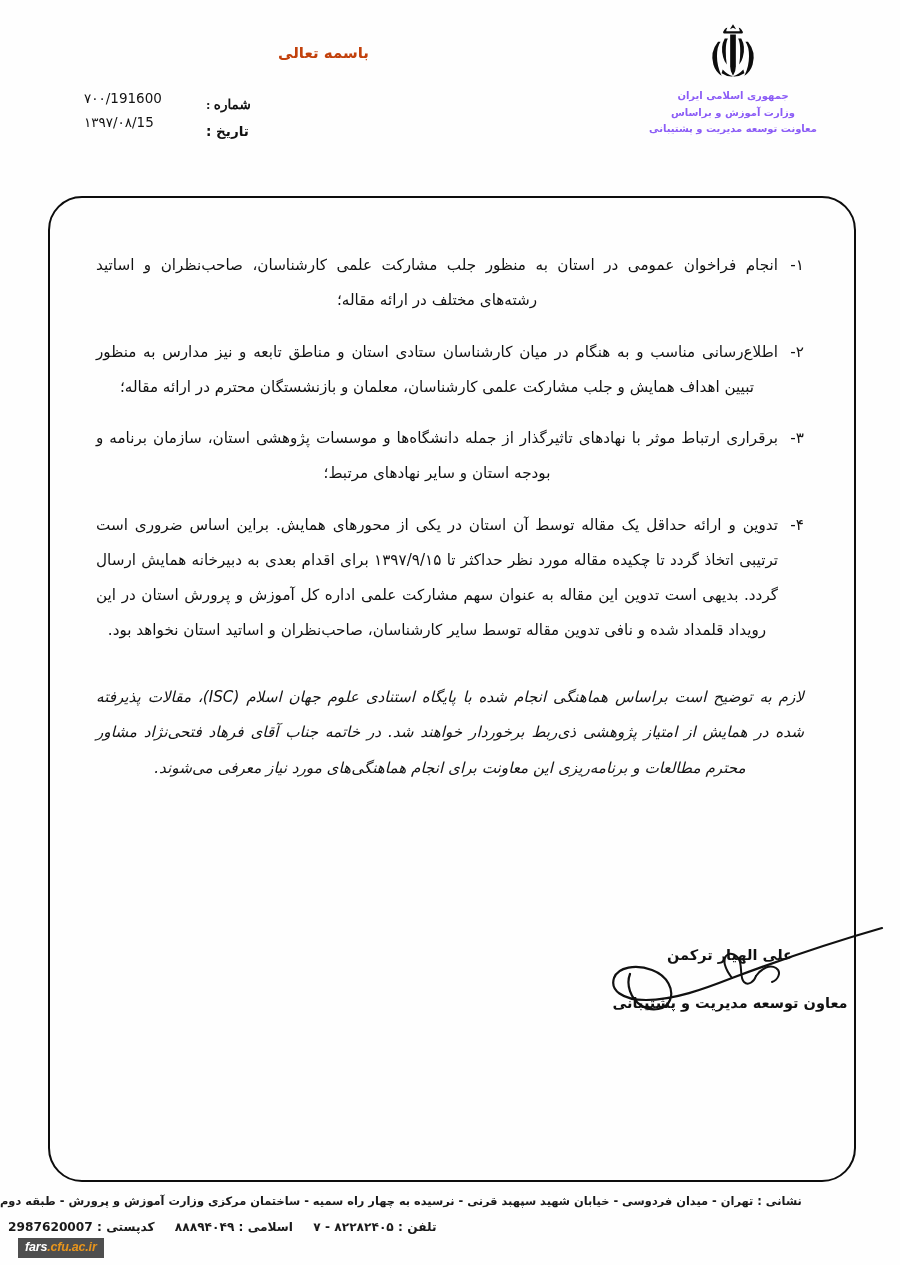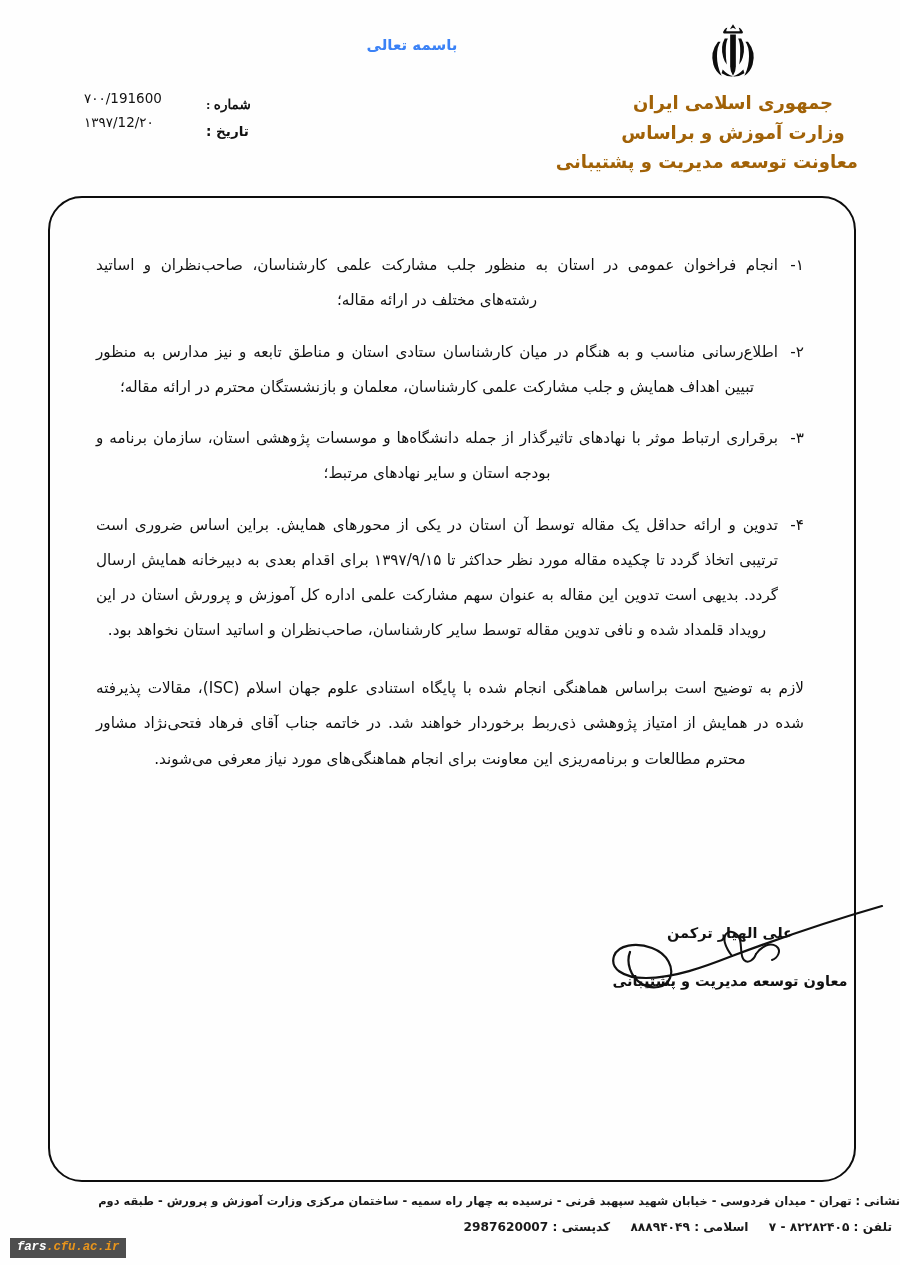--- a/index.html
+++ b/index.html
@@ -29,50 +29,50 @@
   .header {
     position: absolute;
     top: 0;
     left: 0;
     width: 900px;
     height: 196px;
   }
 
   .basmala {
     position: absolute;
-    top: 36px;
+    top: 44px;
     left: 0;
-    width: 900px;
+    width: 723px;
     text-align: center;
     font-size: 15px;
     font-weight: 700;
     letter-spacing: 0;
-    color: #3b82f6;
+    color: #c2410c;
   }
   .basmala span { position: relative; right: 38px; }
 
   
   .letterhead {
     position: absolute;
     top: 22px;
     right: 42px;
     width: 250px;
     text-align: center;
   }
   .emblem {
     width: 62px;
     height: 58px;
     margin: 0 auto 8px auto;
     display: block;
   }
   .lh-line {
-    font-size: 18px;
+    font-size: 10px;
     font-weight: 700;
     line-height: 1.65;
-    color: #a16207;
+    color: #8b5cf6;
     white-space: nowrap;
   }
 
   
   .meta {
     position: absolute;
     top: 92px;
     left: 78px;
     width: 220px;
     height: 90px;
@@ -147,27 +147,28 @@
     line-height: 2.32;
     color: #111;
   }
 
   .para {
     font-size: 15.2px;
     line-height: 2.35;
     text-align: justify;
     text-align-last: center;
     color: #111;
-    margin-top: 22px;
+    margin-top: 31px;
+    font-style: italic;
   }
 
   
   .signature {
     position: absolute;
-    top: 920px;
+    top: 942px;
     right: 0;
     left: 62px;
     width: 300px;
   }
   .sig-mark {
     position: absolute;
     top: -16px;
     left: 0;
     width: 300px;
     height: 88px;
@@ -192,21 +193,21 @@
     padding-right: 40px;
     margin-top: 20px;
   }
 
   
   .footer {
     position: absolute;
     top: 1192px;
     left: 0;
     width: 900px;
-    text-align: right;
+    text-align: left;
     direction: rtl;
   }
   .footer-address {
     font-size: 11.4px;
     font-weight: 700;
     color: #1a1a1a;
     line-height: 1.7;
     white-space: nowrap;
   }
   .footer-contact {
@@ -215,28 +216,28 @@
     font-weight: 700;
     color: #1a1a1a;
     line-height: 1.7;
     white-space: nowrap;
   }
   .footer-contact .seg { margin: 0 8px; }
 
   
   .watermark {
     position: absolute;
-    left: 10px;
+    left: 18px;
     top: 1238px;
     background: #4e4e4e;
     padding: 3px 7px 4px 7px;
     font-size: 12.5px;
     font-weight: 700;
     font-style: italic;
-    font-family: Liberation Mono, monospace;
+    font-family: Liberation Sans, sans-serif;
     direction: ltr;
     line-height: 1;
     letter-spacing: -0.2px;
   }
   .wm-a { color: #ffffff; }
   .wm-b { color: #e8951c; }
 </style>
 </head>
 <body>
 
@@ -273,21 +274,21 @@
     </div>
 
     <div class="meta">
       <div class="meta-row r1">
         <span class="meta-label">شماره :</span>
       </div>
       <div class="meta-row r2">
         <span class="meta-label">تاریخ  :</span>
       </div>
       <span class="meta-value v1">۷۰۰/191600</span>
-      <span class="meta-value v2">۱۳۹۷/12/۲۰</span>
+      <span class="meta-value v2">۱۳۹۷/۰۸/15</span>
     </div>
 
   </div>
 
   <div class="frame"></div>
 
   <div class="body">
 
     <div class="item">
       <span class="num">۱-</span>

